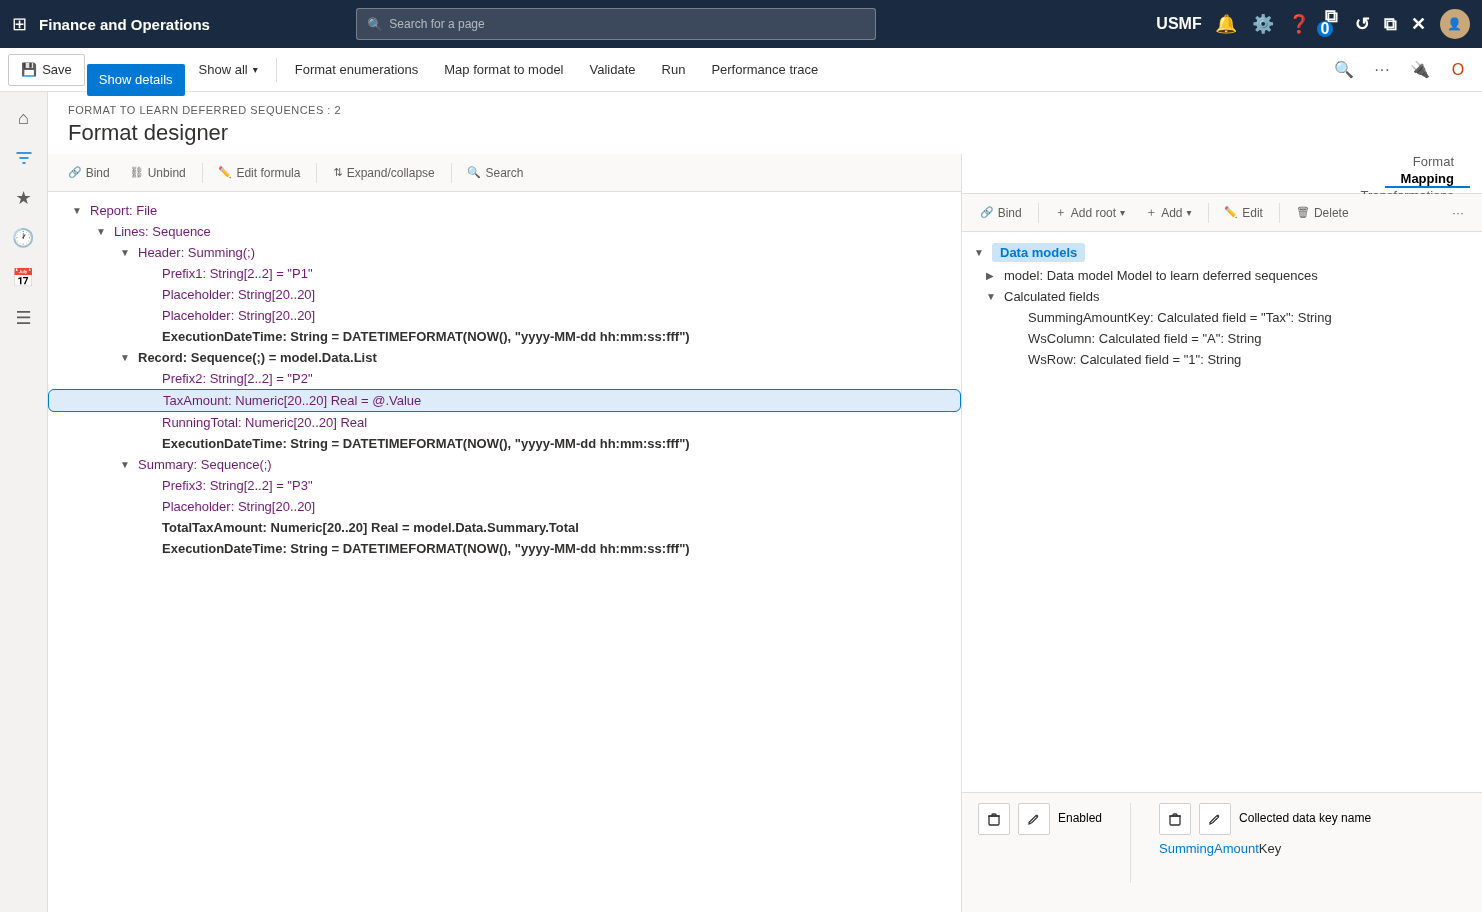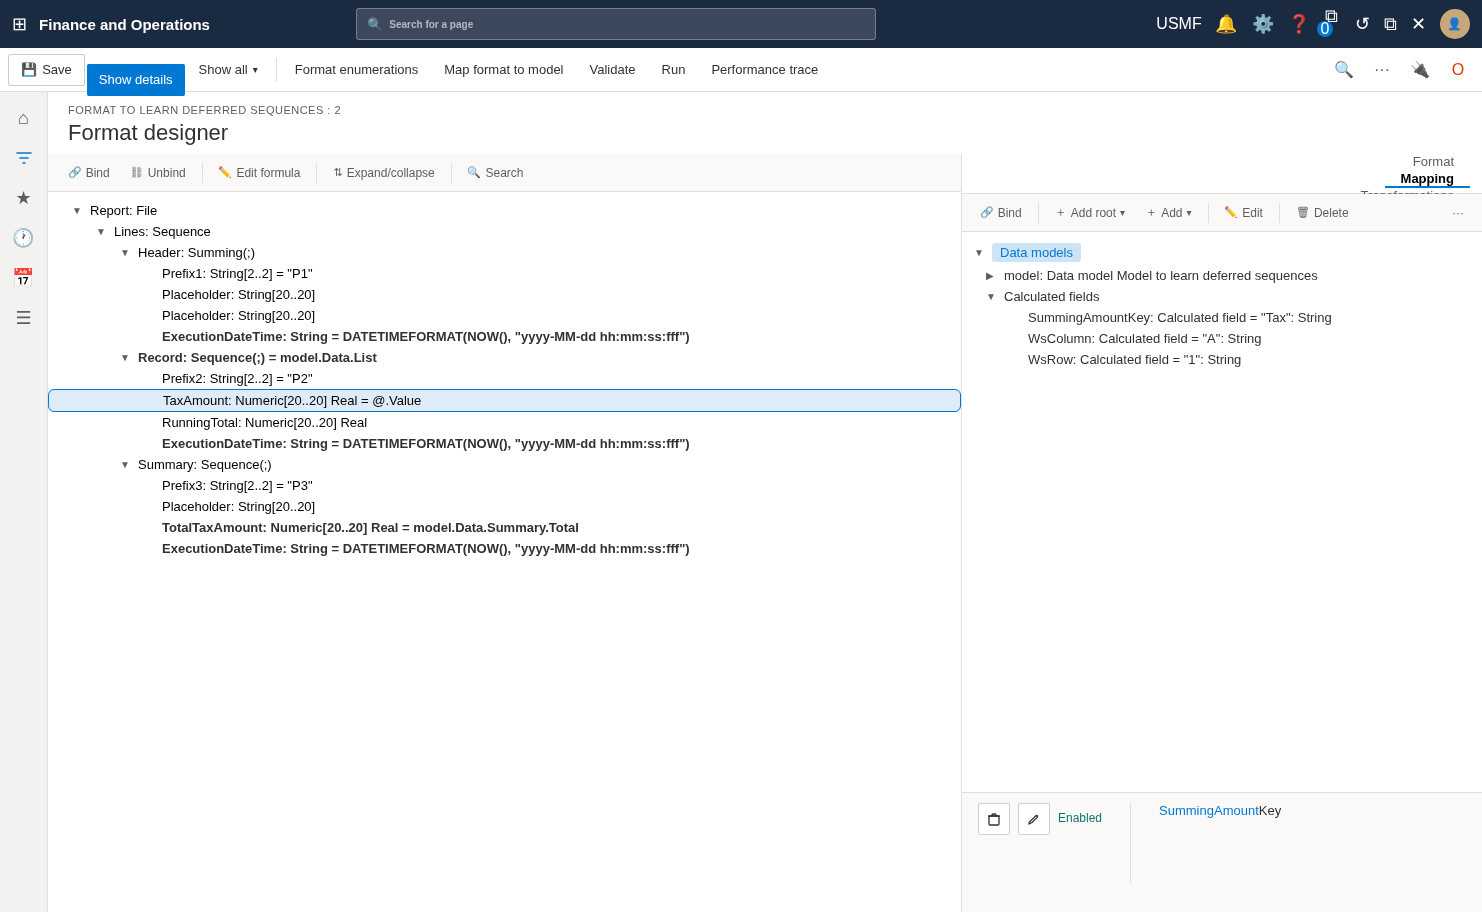--- a/index.html
+++ b/index.html
@@ -26,26 +26,25 @@
       display: flex;
       align-items: center;
       padding: 0 10px;
       height: 32px;
     }
     .top-nav-search input {
       background: transparent;
       border: none;
       outline: none;
       color: rgba(255,255,255,0.8);
-      font-size: 10px;
+      font-size: 12px;
       width: 100%;
-      font-weight: bold;
     }
     .top-nav-search input::placeholder { color: rgba(255,255,255,0.6); }
-    .top-nav-icons { display: flex; align-items: center; gap: 14px; margin-left: auto; }
+    .top-nav-icons { display: flex; align-items: center; gap: 14px; margin-left: auto; font-weight: bold; }
     .top-nav-icons span { color: #fff; font-size: 16px; cursor: pointer; }
     .avatar { width: 30px; height: 30px; border-radius: 50%; background: #c8a87a; display: flex; align-items: center; justify-content: center; font-size: 12px; color: #fff; cursor: pointer; overflow: hidden; }
     .usmf-label { color: #fff; font-size: 13px; }
     .badge-blue { background: #0078d4; color: #fff; border-radius: 50%; width: 16px; height: 16px; font-size: 10px; display: flex; align-items: center; justify-content: center; position: relative; top: -6px; left: -8px; }
 
     
     .toolbar {
       height: 44px;
       background: #fff;
       border-bottom: 1px solid #e1dfdd;
@@ -140,21 +139,21 @@
 
     
     .format-tree { flex: 1; overflow-y: auto; padding: 8px 0; }
     .tree-item { display: flex; align-items: center; padding: 3px 12px; cursor: pointer; font-size: 13px; color: #323130; white-space: nowrap; }
     .tree-indent-1 { padding-left: 24px; }
     .tree-indent-2 { padding-left: 48px; }
     .tree-indent-3 { padding-left: 72px; }
     .tree-indent-4 { padding-left: 96px; }
     .tree-triangle { display: inline-block; width: 14px; margin-right: 4px; font-size: 10px; color: #605e5c; }
     .tree-triangle.down { transform: rotate(0deg); }
-    .tree-label { color: #000000; text-align: right; }
+    .tree-label { color: #701a75; text-align: right; }
     .tree-label-dark { color: #323130; font-weight: 600; }
     .tree-row-selected { background: #deecf9 !important; border: 1px solid #0078d4; border-radius: 6px; }
 
     
     .mapping-panel {
       width: 520px;
       display: flex;
       flex-direction: column;
       overflow: hidden;
     }
@@ -209,35 +208,35 @@
     }
     .map-sep { width: 1px; height: 20px; background: #e1dfdd; margin: 0 4px; }
     .map-more { margin-left: auto; }
 
     
     .mapping-tree { flex: 1; overflow-y: auto; padding: 8px 0; }
     .map-item { display: flex; align-items: center; padding: 3px 12px; cursor: pointer; font-size: 13px; color: #323130; white-space: nowrap; }
     .map-indent-1 { padding-left: 24px; }
     .map-indent-2 { padding-left: 48px; }
     .map-triangle { display: inline-block; width: 14px; margin-right: 4px; font-size: 10px; color: #605e5c; }
-    .data-models-highlight { background: #cce4f6; border-radius: 3px; padding: 2px 8px; font-weight: 400; color: #0078d4; }
+    .data-models-highlight { background: #cce4f6; border-radius: 3px; padding: 2px 8px; font-weight: 700; color: #0078d4; }
 
     
     .bottom-panel {
       height: 120px;
       border-top: 1px solid #e1dfdd;
       background: #faf9f8;
       display: flex;
       padding: 10px 16px;
       gap: 20px;
     }
     .bottom-section { display: flex; flex-direction: column; gap: 6px; }
     .bottom-action-row { display: flex; align-items: center; gap: 8px; }
     .bottom-icon-btn { width: 32px; height: 32px; border: 1px solid #d0d0d0; background: #fff; cursor: pointer; border-radius: 2px; display: flex; align-items: center; justify-content: center; font-size: 14px; color: #323130; }
-    .bottom-label { font-size: 12px; color: #0f766e; margin-bottom: 2px; }
+    .bottom-label { font-size: 12px; color: #000000; margin-bottom: 2px; }
     .bottom-value { font-size: 13px; color: #323130; }
     .bottom-divider { width: 1px; background: #e1dfdd; height: 80px; margin: 0 8px; }
 
     
     ::-webkit-scrollbar { width: 6px; height: 6px; }
     ::-webkit-scrollbar-track { background: #f3f2f1; }
     ::-webkit-scrollbar-thumb { background: #c8c6c4; border-radius: 3px; }
   </style>
 </head>
 <body>
@@ -504,20 +503,36 @@
                 <svg width="14" height="14" viewBox="0 0 14 14" fill="none">
                     <path d="M2 10.5l1.5-1.5 5.5-5.5 1.5 1.5-5.5 5.5L2 12v-1.5z" stroke="#323130" stroke-width="1.2"></path>
                     <path d="M9.5 3l1.5 1.5" stroke="#323130" stroke-width="1.2"></path>
                   </svg>
               </button>
               <span class="bottom-label">Enabled</span>
             </div>
           </div>
           <div class="bottom-divider"></div>
           <div class="bottom-section">
+            <div class="bottom-action-row">
+              <button class="bottom-icon-btn">
+                <svg width="14" height="14" viewBox="0 0 14 14" fill="none">
+                    <rect x="2" y="4" width="10" height="9" rx="1" stroke="#323130" stroke-width="1.3"></rect>
+                    <path d="M5 4V3a1 1 0 011-1h2a1 1 0 011 1v1" stroke="#323130" stroke-width="1.3"></path>
+                    <path d="M1 4h12" stroke="#323130" stroke-width="1.3"></path>
+                  </svg>
+              </button>
+              <button class="bottom-icon-btn">
+                <svg width="14" height="14" viewBox="0 0 14 14" fill="none">
+                    <path d="M2 10.5l1.5-1.5 5.5-5.5 1.5 1.5-5.5 5.5L2 12v-1.5z" stroke="#323130" stroke-width="1.2"></path>
+                    <path d="M9.5 3l1.5 1.5" stroke="#323130" stroke-width="1.2"></path>
+                  </svg>
+              </button>
+              <span class="bottom-label">Collected data key name</span>
+            </div>
             <div class="bottom-value">
               <span style="color:#0078d4;">Summing</span><span style="color:#0078d4;">Amount</span><span>Key</span>
             </div>
           </div>
         </div>
 
       </div>
     </div>
   </div>
 </div>

